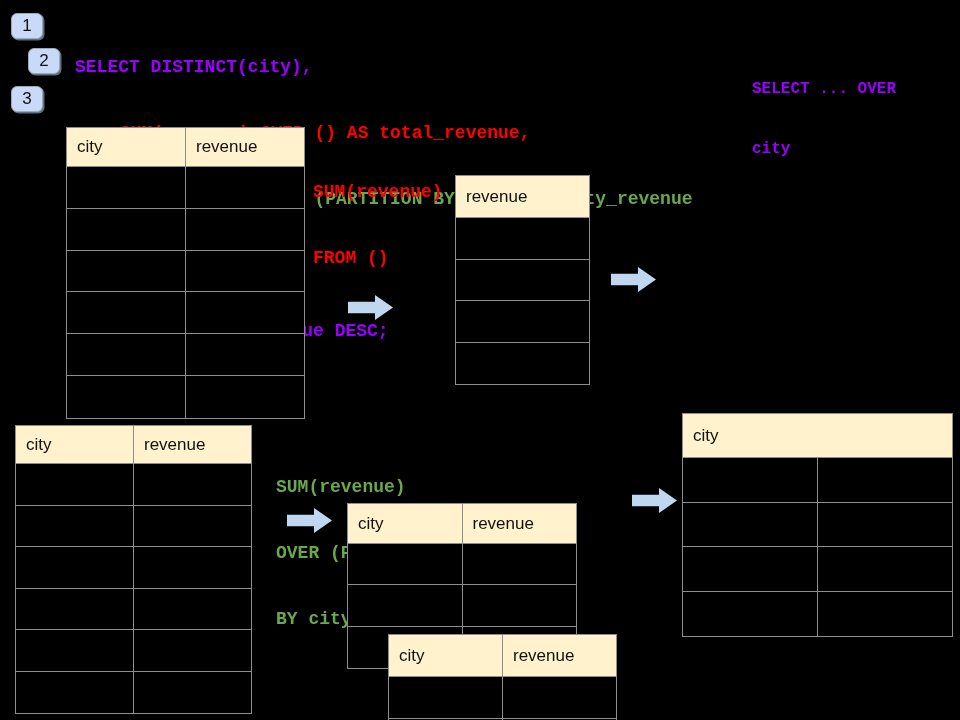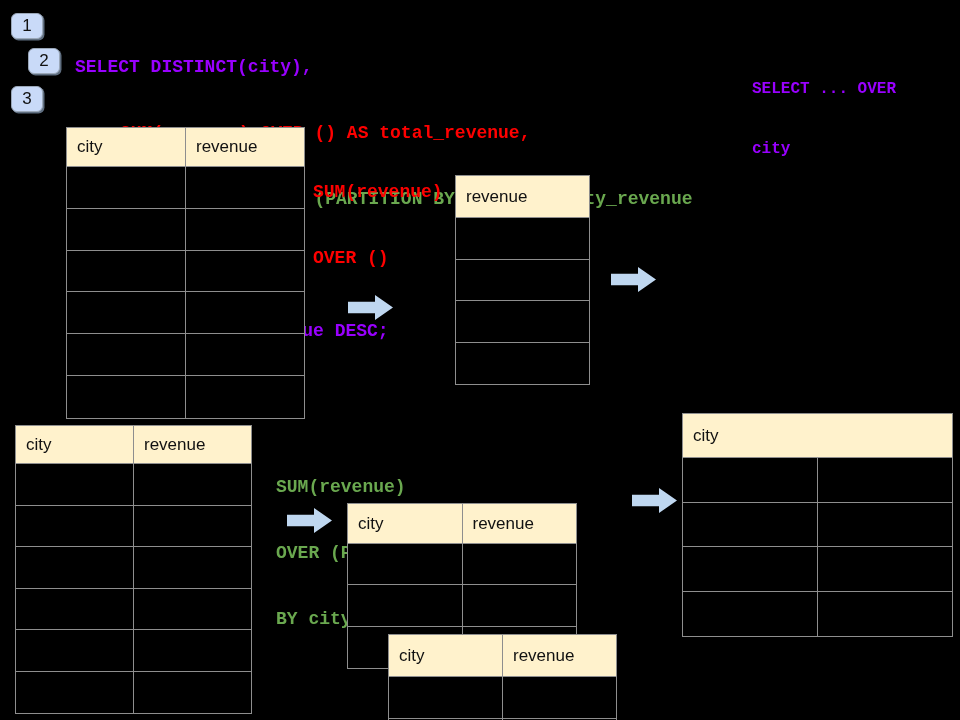--- a/index.html
+++ b/index.html
@@ -114,21 +114,21 @@
     <div class="c-purple ind2">ORDER by city_revenue DESC;</div>
   </div>
 
   <div class="side-note">
     <div>SELECT ... OVER</div>
     <div>city</div>
   </div>
 
   <div class="ann ann-total">
     <div>SUM(revenue)</div>
-    <div>OVER ()</div>
+    <div>FROM ()</div>
   </div>
 
   <div class="ann ann-partition">
     <div>SUM(revenue)</div>
     <div>OVER (PARTITION</div>
     <div>BY city)</div>
   </div>
 
   <div id="t1" class="dtable">
       <div class="trow thead">

